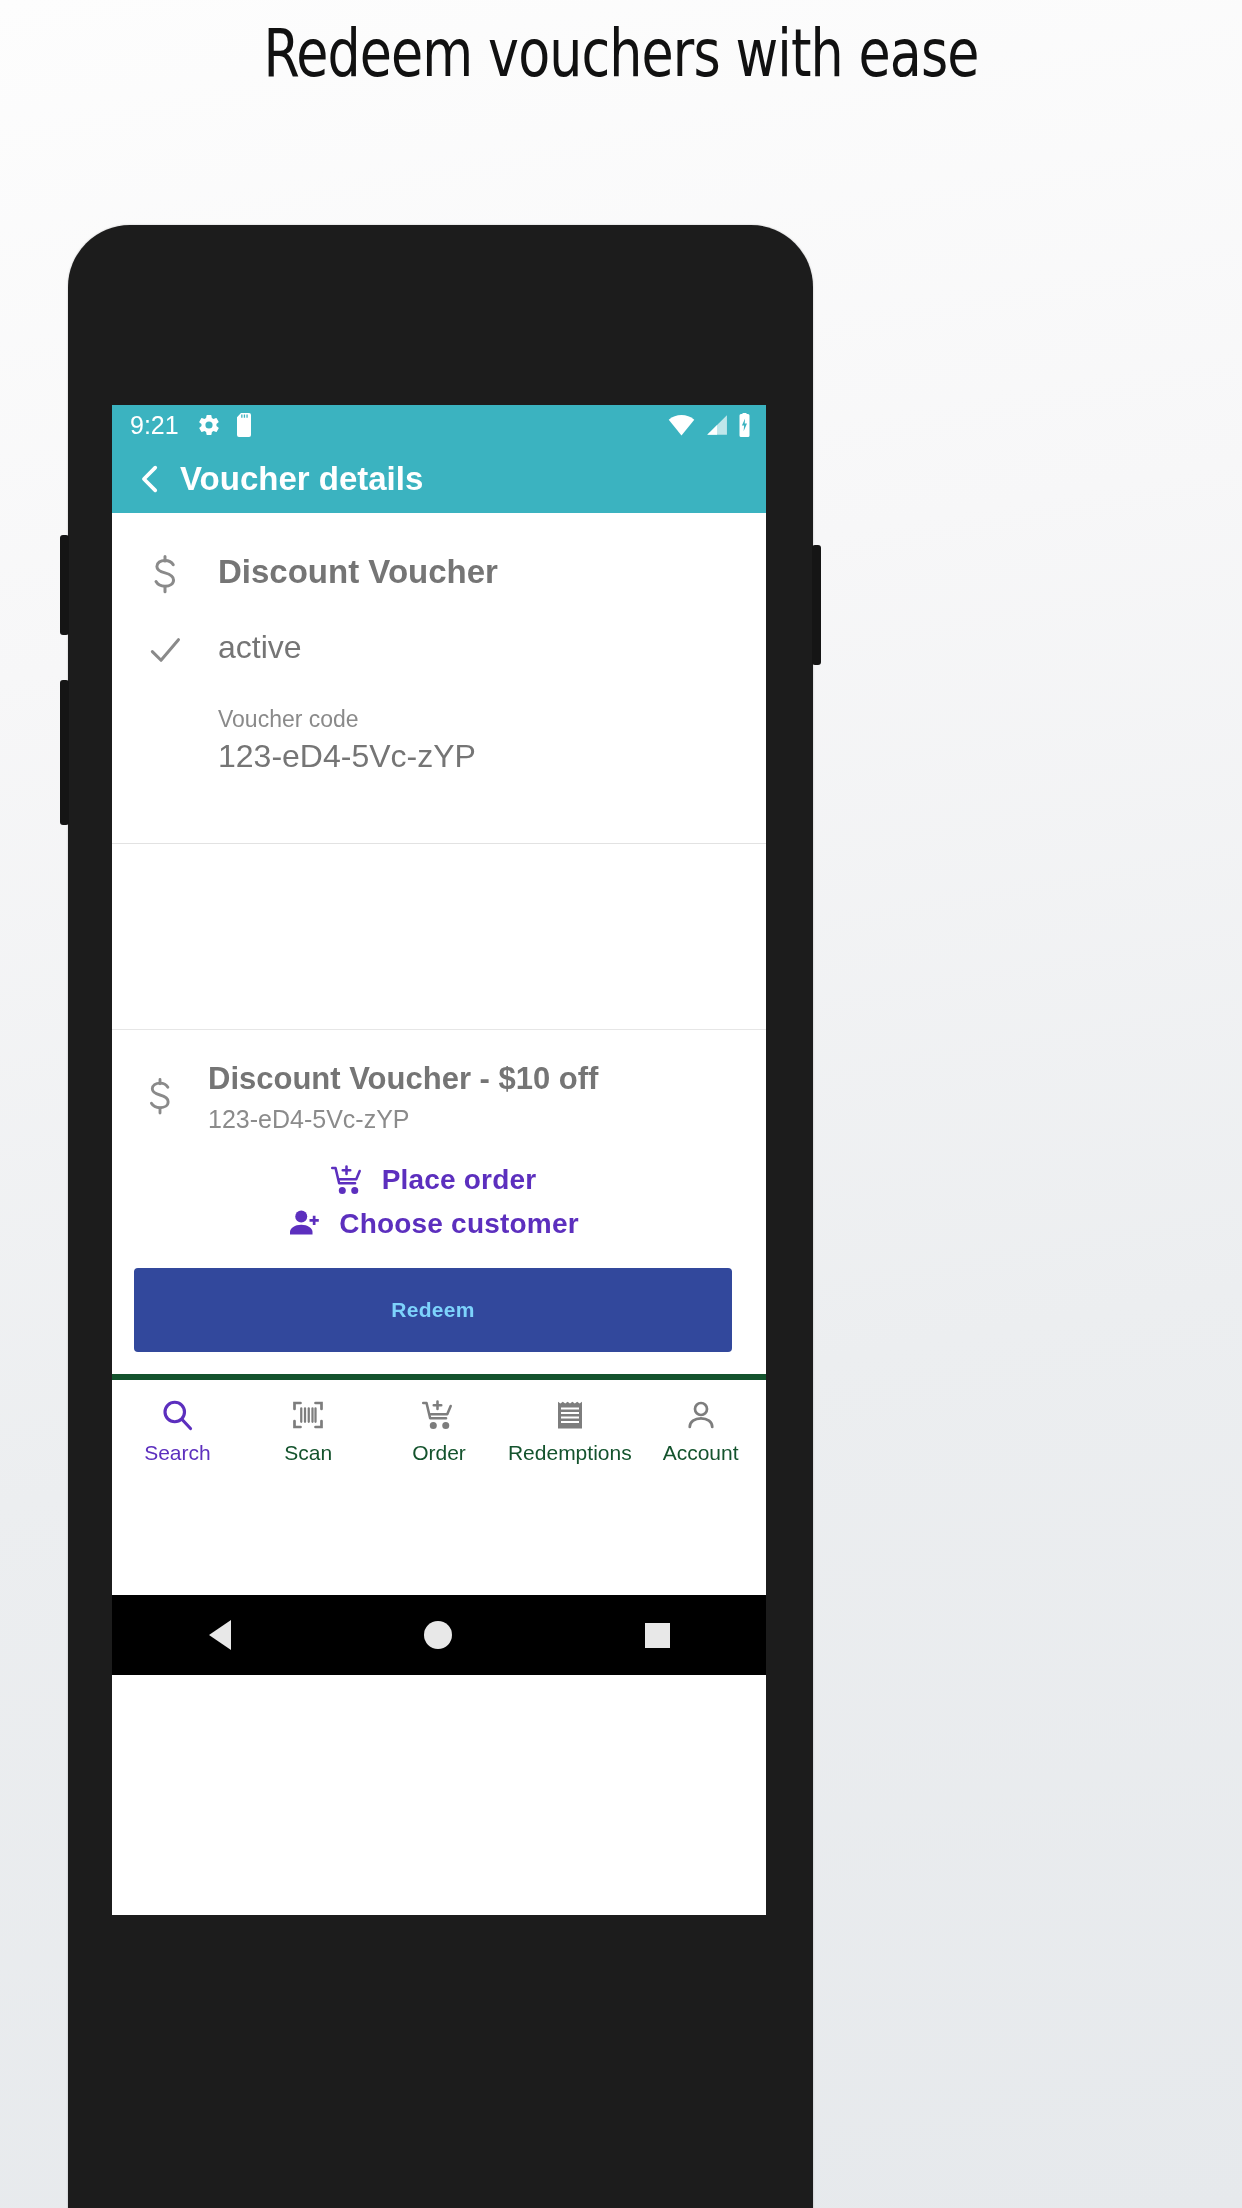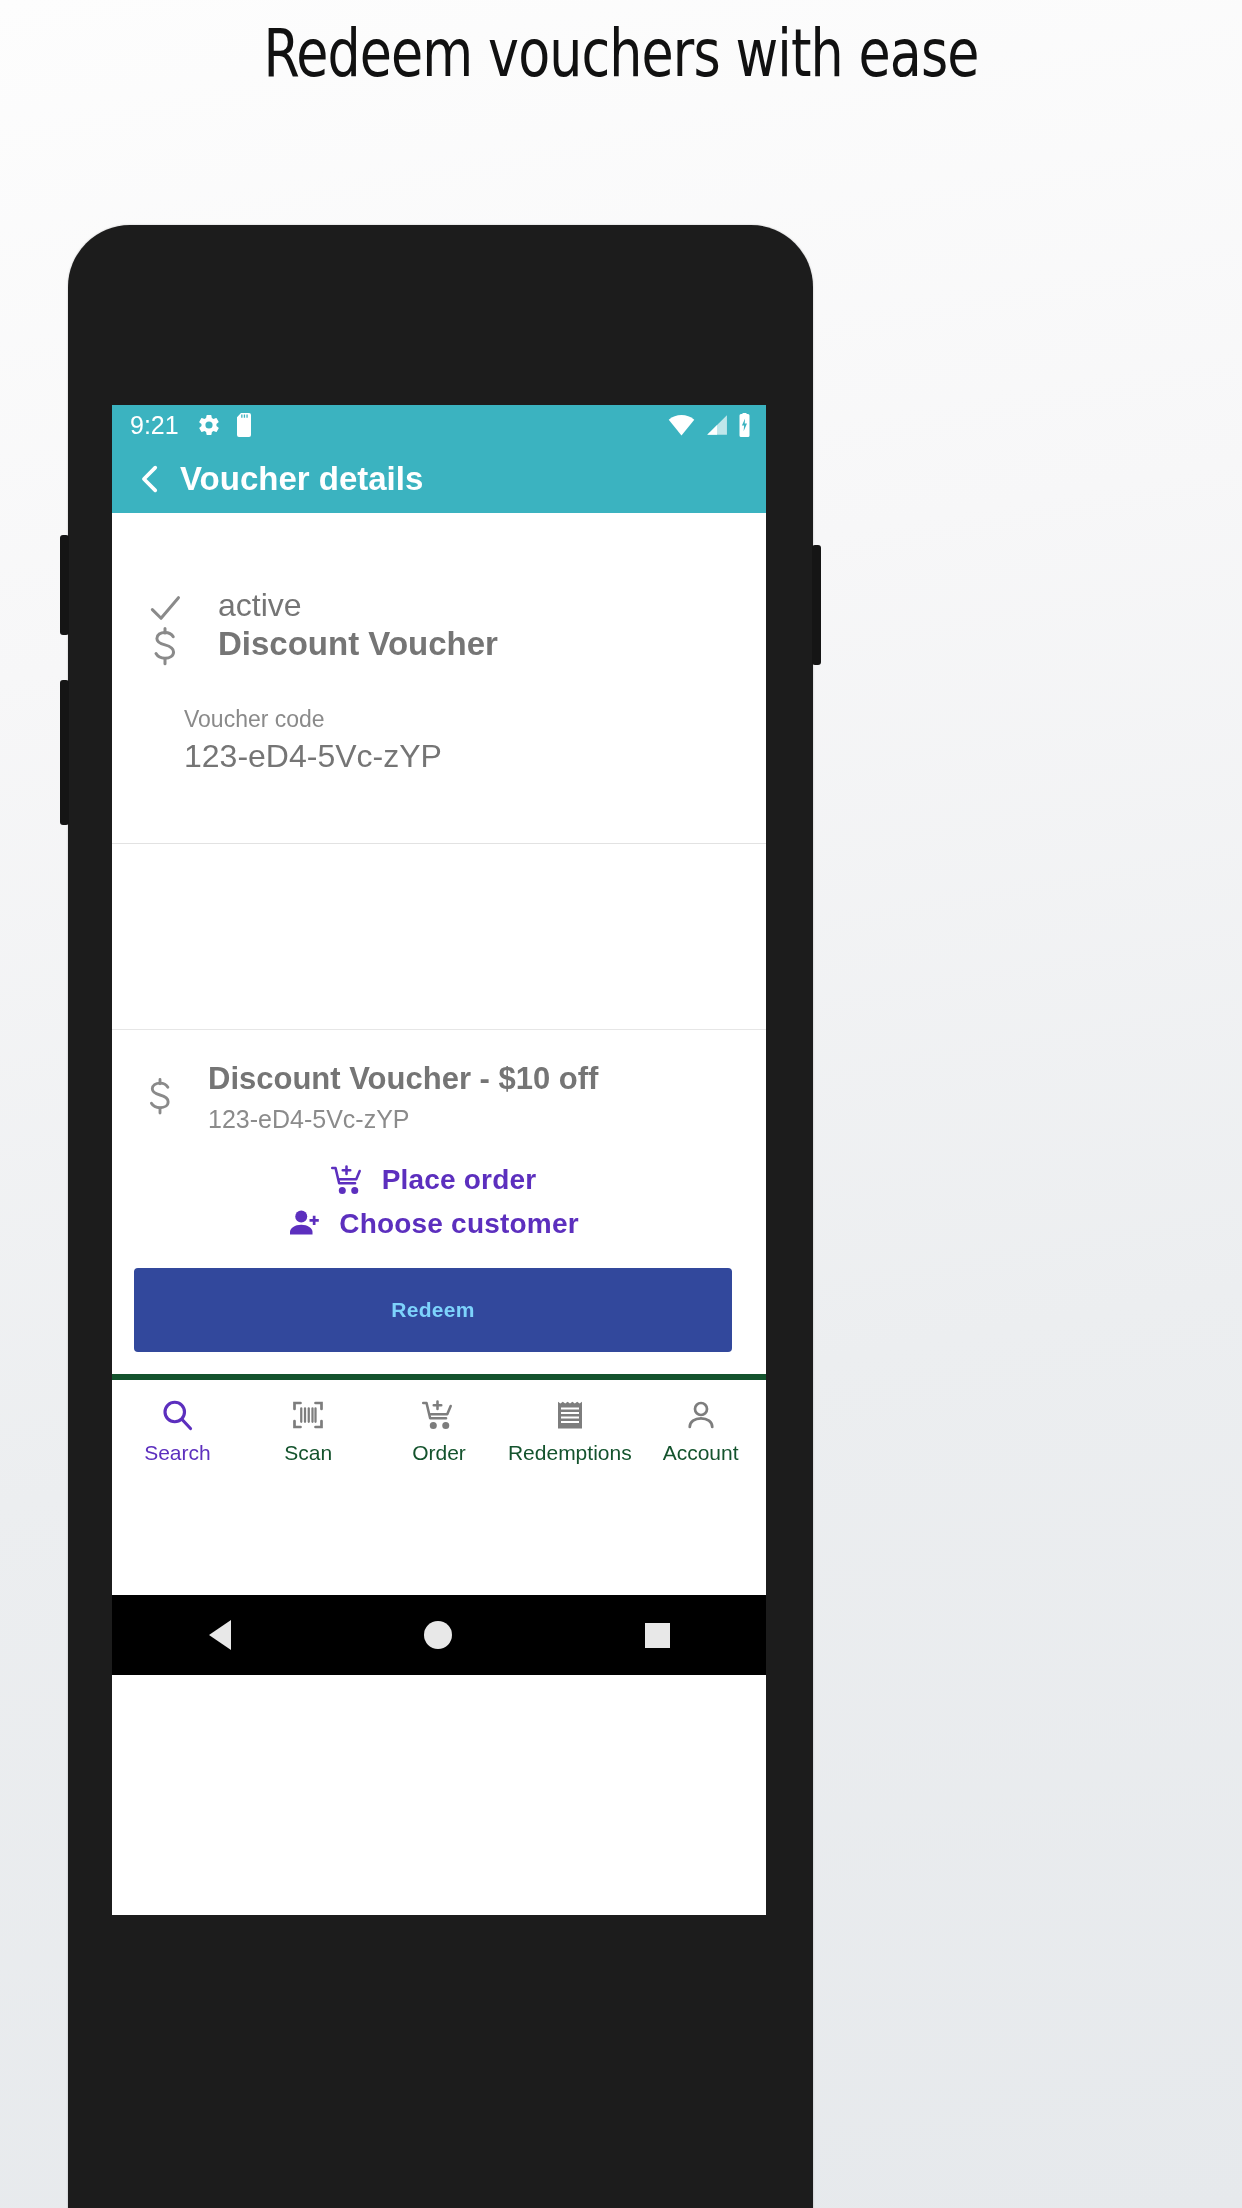--- a/index.html
+++ b/index.html
@@ -52,21 +52,21 @@
   .detail-card{padding:42px 0 30px 0;border-bottom:1px solid #e2e2e2;}
   .row{display:flex;align-items:flex-start;}
   .row-icon{
     width:106px;flex:0 0 106px;display:flex;justify-content:center;
     color:#7a7a7a;
   }
   .row-body{flex:1;padding-right:20px;}
   .title-main{font-size:33px;font-weight:bold;color:#757575;line-height:1;}
   .status-row{margin-top:34px;}
   .status-text{font-size:32px;color:#757575;line-height:1;}
-  .field{margin-top:36px;padding-left:72px;}
+  .field{margin-top:36px;padding-left:106px;}
   .field-label{font-size:23px;color:#8a8a8a;line-height:1.25;}
   .field-value{font-size:32px;color:#757575;line-height:1.3;margin-top:2px;}
   .gap-block{height:185px;background:#fff;border-bottom:1px solid #e6e6e6;}
   
   .action-card{padding:30px 12px 0 0;}
   .act-head{display:flex;align-items:flex-start;}
   .act-icon{width:96px;flex:0 0 96px;display:flex;justify-content:center;padding-top:18px;color:#7e7e7e;}
   .act-title{font-size:31px;font-weight:bold;color:#757575;line-height:1.2;}
   .act-sub{font-size:25px;color:#8b8b8b;margin-top:6px;line-height:1.2;}
   .act-links{margin-top:28px;display:flex;flex-direction:column;align-items:center;gap:8px;}
@@ -155,40 +155,40 @@
           </svg>
         </span>
       </span>
       <span class="appbar-title">Voucher details</span>
     </div>
 
     <div class="content">
 
       <div class="detail-card">
 
-        <div class="row status-row">
-          <span class="row-icon">
-            <svg class="icon-svg" width="38" height="38" viewBox="0 0 24 24" fill="none" stroke="#8a8a8a" stroke-width="1.9" stroke-linecap="round" stroke-linejoin="round">
-              <polyline points="4 13 9.5 18.5 20.5 5.5"></polyline>
-            </svg>
-          </span>
-          <span class="row-body">
-            <div class="status-text">active</div>
-          </span>
-        </div>
-
         <div class="row">
           <span class="row-icon">
             <svg class="icon-svg" width="36" height="42" viewBox="0 0 20 28" fill="none" stroke="#8a8a8a" stroke-width="2" stroke-linecap="round">
               <path d="M15.5 6.5C14.3 4.4 12.3 3.6 10 3.6 7 3.6 4.6 5.1 4.6 7.6c0 2.7 2.6 3.6 5.4 4.3 3 .8 5.7 1.8 5.7 4.7 0 2.7-2.6 4.2-5.7 4.2-2.7 0-4.8-1-6-3.1"></path>
               <path d="M10 1v3M10 21.2v3.3"></path>
             </svg>
           </span>
           <span class="row-body">
             <div class="title-main">Discount Voucher</div>
+          </span>
+        </div>
+
+        <div class="row status-row">
+          <span class="row-icon">
+            <svg class="icon-svg" width="38" height="38" viewBox="0 0 24 24" fill="none" stroke="#8a8a8a" stroke-width="1.9" stroke-linecap="round" stroke-linejoin="round">
+              <polyline points="4 13 9.5 18.5 20.5 5.5"></polyline>
+            </svg>
+          </span>
+          <span class="row-body">
+            <div class="status-text">active</div>
           </span>
         </div>
 
         <div class="field">
           <div class="field-label">Voucher code</div>
           <div class="field-value">123-eD4-5Vc-zYP</div>
         </div>
 
         <div class="field">
         </div>

